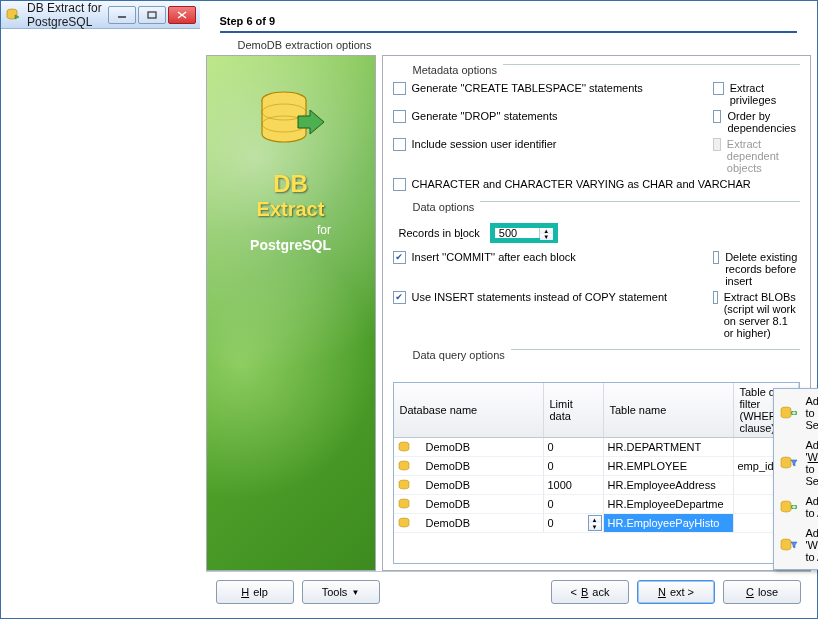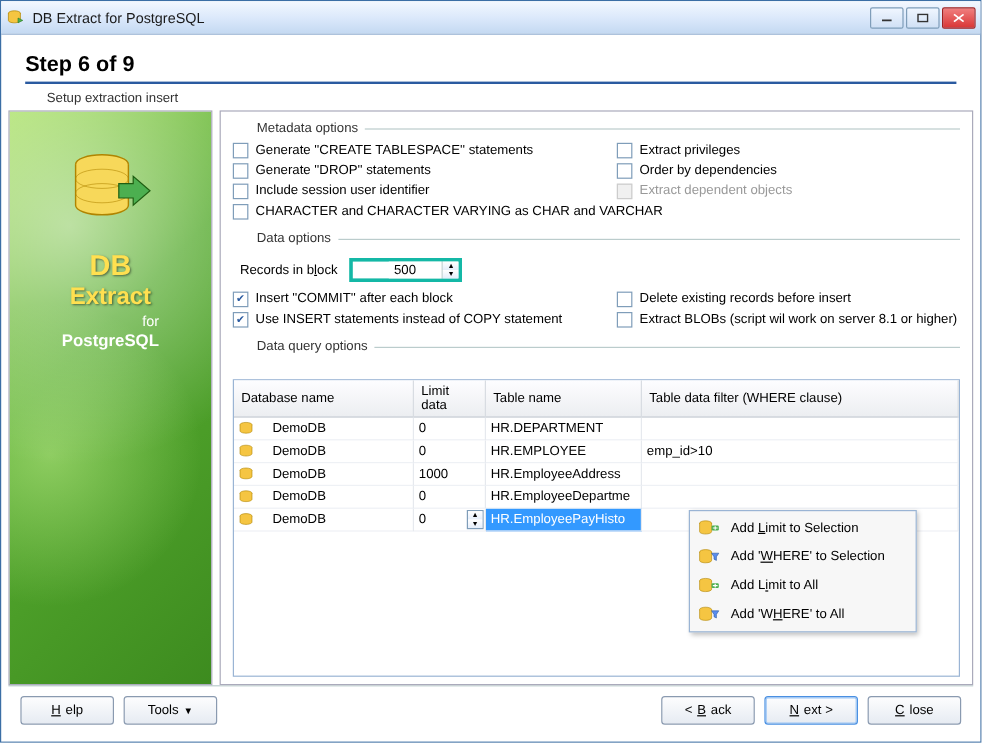--- a/index.html
+++ b/index.html
@@ -2,21 +2,21 @@
 <html><head>
 <meta charset="utf-8">
 <style>
   * { box-sizing: border-box; margin: 0; padding: 0; }
   body { font-family: Tahoma, Arial, sans-serif; font-size: 11px; background: #fff; }
 
   .window {
     width: 818px; height: 619px;
     border: 1px solid #3b6ea5;
     background: #fff;
-    display: flex; flex-direction: column;
+    display: flex; flex-direction: row;
     box-shadow: 0 0 8px rgba(0,0,0,0.3);
   }
   .titlebar {
     height: 28px;
     background: linear-gradient(to bottom, #f3f8ff 0%, #dce9fb 50%, #c4d9f2 100%);
     border-bottom: 1px solid #9ab4d4;
     display: flex; align-items: center; padding: 0 4px;
   }
   .titlebar-icon {
     width: 16px; height: 16px; margin-right: 6px;
@@ -36,21 +36,21 @@
   .win-btn.close {
     background: linear-gradient(to bottom, #f07f7f, #d93636);
     border-color: #a02020; color: #fff; font-weight: bold;
   }
 
   .content-outer { flex: 1; display: flex; flex-direction: column; padding: 6px; }
 
   .step-header {
     padding: 8px 14px 4px 14px;
   }
-  .step-title { font-weight: bold; font-size: 18px; color: #000; }
+  .step-title { font-weight: bold; font-size: 11px; color: #000; }
   .step-sub { font-size: 11px; color: #333; margin-top: 4px; padding-left: 18px; }
   .step-line { height: 2px; background: #2a5aa0; margin: 4px 0 6px 0; }
 
   .main-body { flex: 1; display: flex; gap: 6px; min-height: 0; }
 
   .sidebar {
     width: 170px;
     background: linear-gradient(135deg, #a8e063 0%, #56ab2f 40%, #3d8b1f 100%);
     position: relative;
     overflow: hidden;
@@ -76,42 +76,42 @@
     border: 1px solid #aab;
     padding: 6px 10px;
     display: flex; flex-direction: column;
     min-height: 0;
     background: #fff;
     position: relative;
   }
 
   .group-label { font-size: 11px; color: #333; }
   .group-line {
-    display: flex; align-items: center; gap: 6px; margin: 2px 0 6px 0; padding-left: 20px;
+    display: flex; align-items: flex-start; gap: 6px; margin: 2px 0 6px 0; padding-left: 20px;
   }
   .group-line hr {
     flex: 1; border: none; border-top: 1px solid #bcc;
   }
 
   .opts-grid { display: grid; grid-template-columns: 300px 1fr; gap: 4px 20px; margin-bottom: 8px; }
   .chk-row { display: flex; align-items: flex-start; gap: 6px; font-size: 11px; color: #000; }
   .chk-row.full { grid-column: 1 / span 2; }
   .chk-row.disabled { color: #999; }
   .chk {
     width: 13px; height: 13px; border: 1px solid #7f9db9;
     background: #fff; display: inline-flex; align-items: center; justify-content: center;
     font-size: 10px; line-height: 1;
   }
   .chk.checked::after { content: "✔"; font-size: 9px; color: #2a5aa0; }
   .chk.disabled { border-color: #ccc; background: #f0f0f0; }
 
   .records-row { display: flex; align-items: center; gap: 10px; margin: 4px 0 8px 6px; }
   .spinner {
     display: inline-flex; align-items: stretch;
-    border: 3px solid #14b8a6; height: 20px; background: #fff; padding-left: 30px;
+    border: 5px solid #14b8a6; height: 20px; background: #fff;
   }
   .spinner input {
     width: 44px; border: none; font-size: 11px; padding: 0 4px; outline: none;
   }
   .spinner .spin-btns { width: 14px; display: flex; flex-direction: column; border-left: 1px solid #bcc; }
   .spinner .spin-btns div { flex:1; display:flex; align-items:center; justify-content:center; font-size:6px; background: linear-gradient(#fff,#e5eefb); }
 
   .table-wrap { flex: 1; border: 1px solid #9ab4d4; background: #fff; min-height: 0; display: flex; flex-direction: column; margin-top: 15px; }
   .table-head { display: flex; background: linear-gradient(#fdfdff,#eceef1); border-bottom: 1px solid #c0c7d0; }
   .th { padding: 3px 6px; font-size: 11px; border-right: 1px solid #d8dce2; display:flex; align-items:center; }
@@ -189,21 +189,21 @@
             <line x1="9" y1="1" x2="1" y2="7" stroke="#fff" stroke-width="1.5"></line>
           </svg>
       </div>
     </div>
   </div>
 
   <div class="content-outer">
     <div class="step-header">
       <div class="step-title">Step 6 of 9</div>
       <div class="step-line"></div>
-      <div class="step-sub">Setup extraction insert</div>
+      <div class="step-sub">DemoDB extraction options</div>
     </div>
 
     <div class="main-body">
       <div class="sidebar">
         <div class="db-icon">
           <svg width="74" height="74" viewBox="0 0 74 74">
             <ellipse cx="30" cy="14" rx="22" ry="8" fill="#f7d85a" stroke="#b08400" stroke-width="1.2"></ellipse>
             <path d="M8 14v34c0 4.4 9.8 8 22 8s22-3.6 22-8V14" fill="#f7d85a" stroke="#b08400" stroke-width="1.2"></path>
             <ellipse cx="30" cy="26" rx="22" ry="8" fill="none" stroke="#b08400" stroke-width="0.8" opacity="0.6"></ellipse>
             <ellipse cx="30" cy="38" rx="22" ry="8" fill="none" stroke="#b08400" stroke-width="0.8" opacity="0.6"></ellipse>

